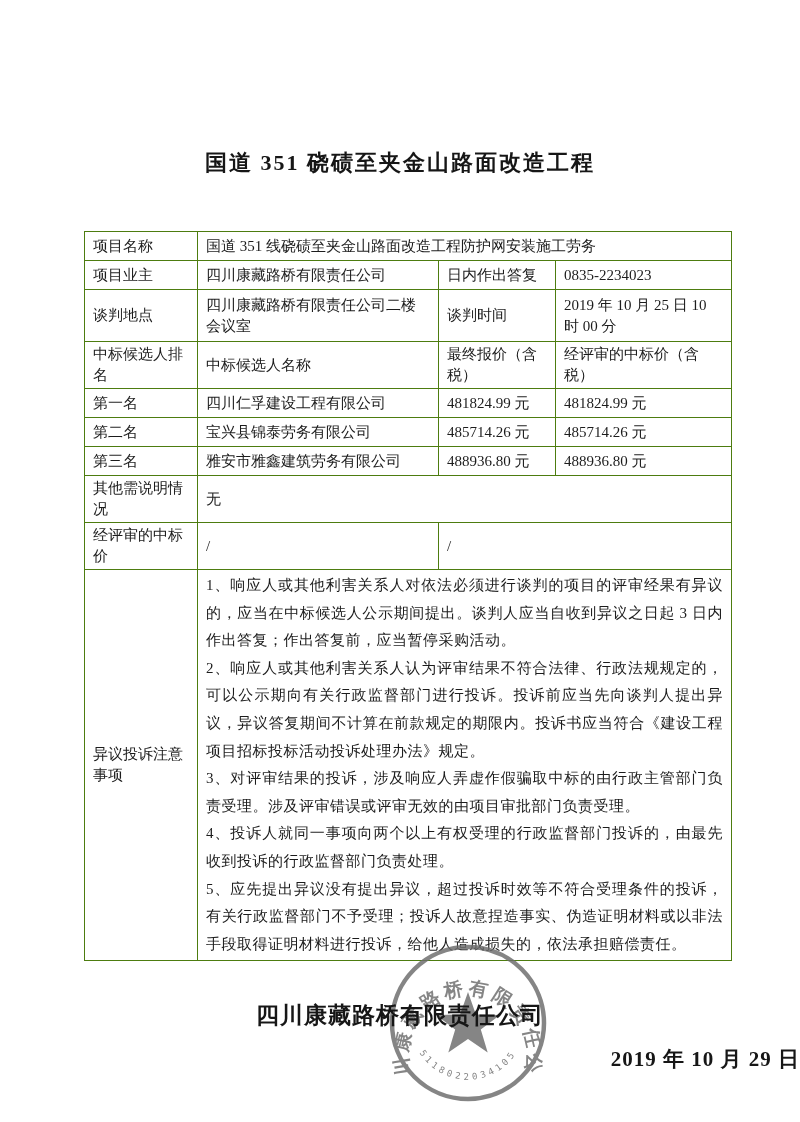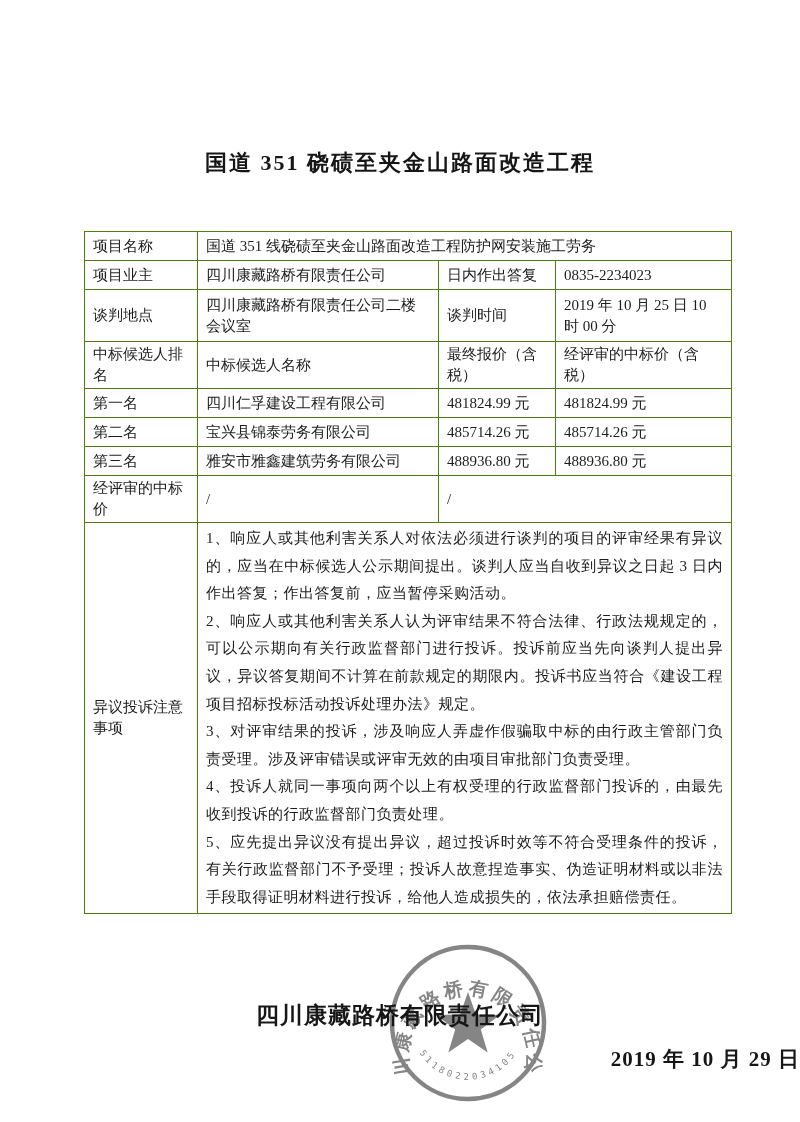--- a/index.html
+++ b/index.html
@@ -104,20 +104,24 @@
       <td>宝兴县锦泰劳务有限公司</td>
       <td>485714.26 元</td>
       <td>485714.26 元</td>
     </tr>
     <tr class="h29">
       <td>第三名</td>
       <td>雅安市雅鑫建筑劳务有限公司</td>
       <td>488936.80 元</td>
       <td>488936.80 元</td>
     </tr>
+    <tr class="h24">
+      <td>其他需说明情况</td>
+      <td colspan="3">无</td>
+    </tr>
     <tr class="h26">
       <td>经评审的中标价</td>
       <td>/</td>
       <td colspan="2">/</td>
     </tr>
     <tr>
       <td style="height:387px">异议投诉注意事项</td>
       <td colspan="3" class="notice-cell">
         <p>1、响应人或其他利害关系人对依法必须进行谈判的项目的评审经果有异议的，应当在中标候选人公示期间提出。谈判人应当自收到异议之日起 3 日内作出答复；作出答复前，应当暂停采购活动。</p>
         <p>2、响应人或其他利害关系人认为评审结果不符合法律、行政法规规定的，可以公示期向有关行政监督部门进行投诉。投诉前应当先向谈判人提出异议，异议答复期间不计算在前款规定的期限内。投诉书应当符合《建设工程项目招标投标活动投诉处理办法》规定。</p>

